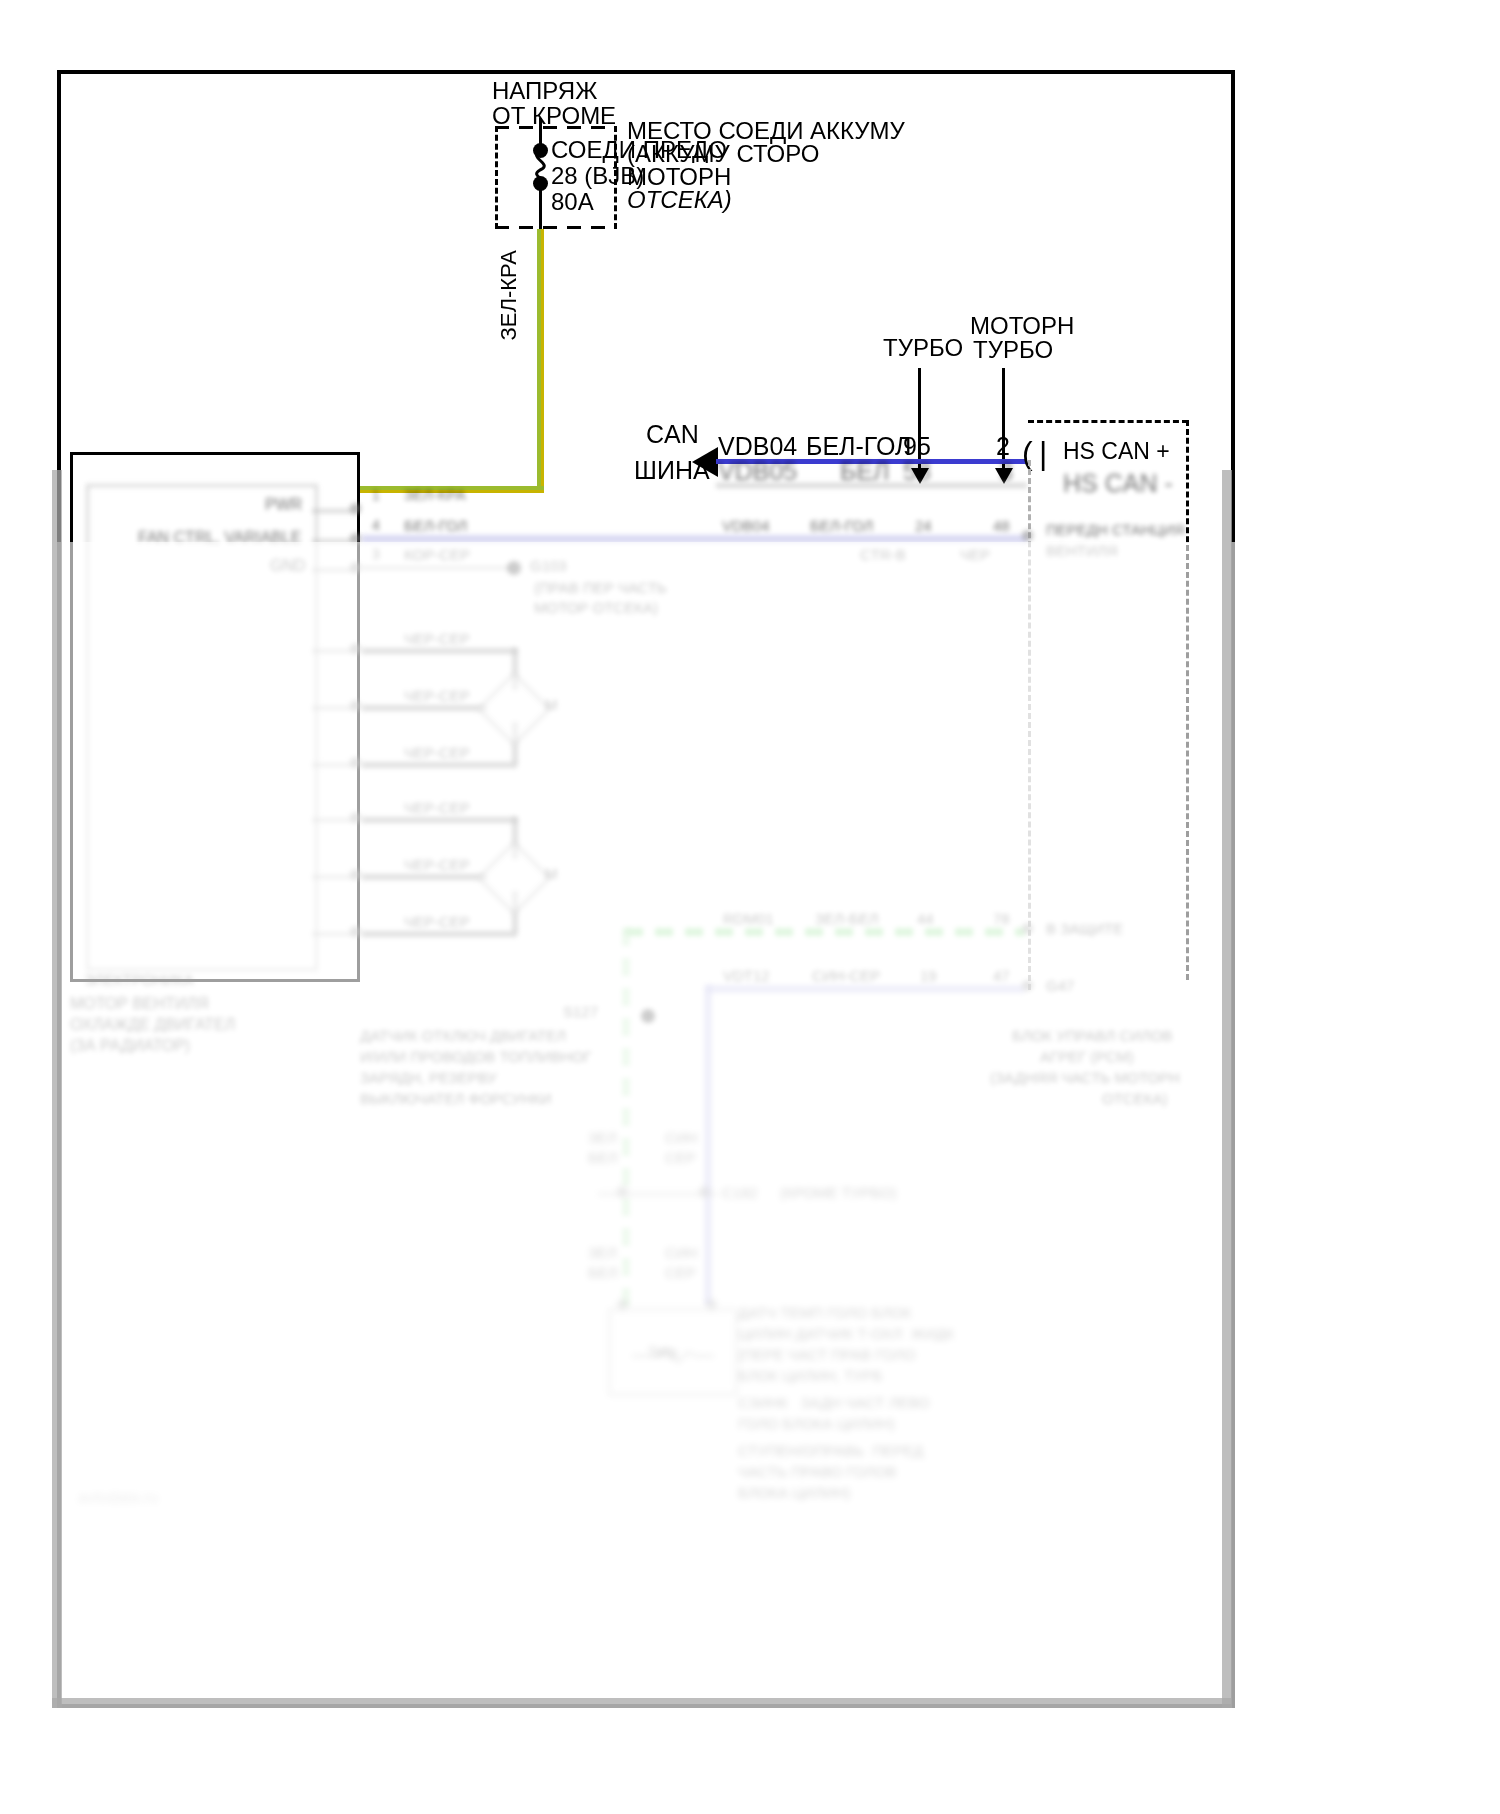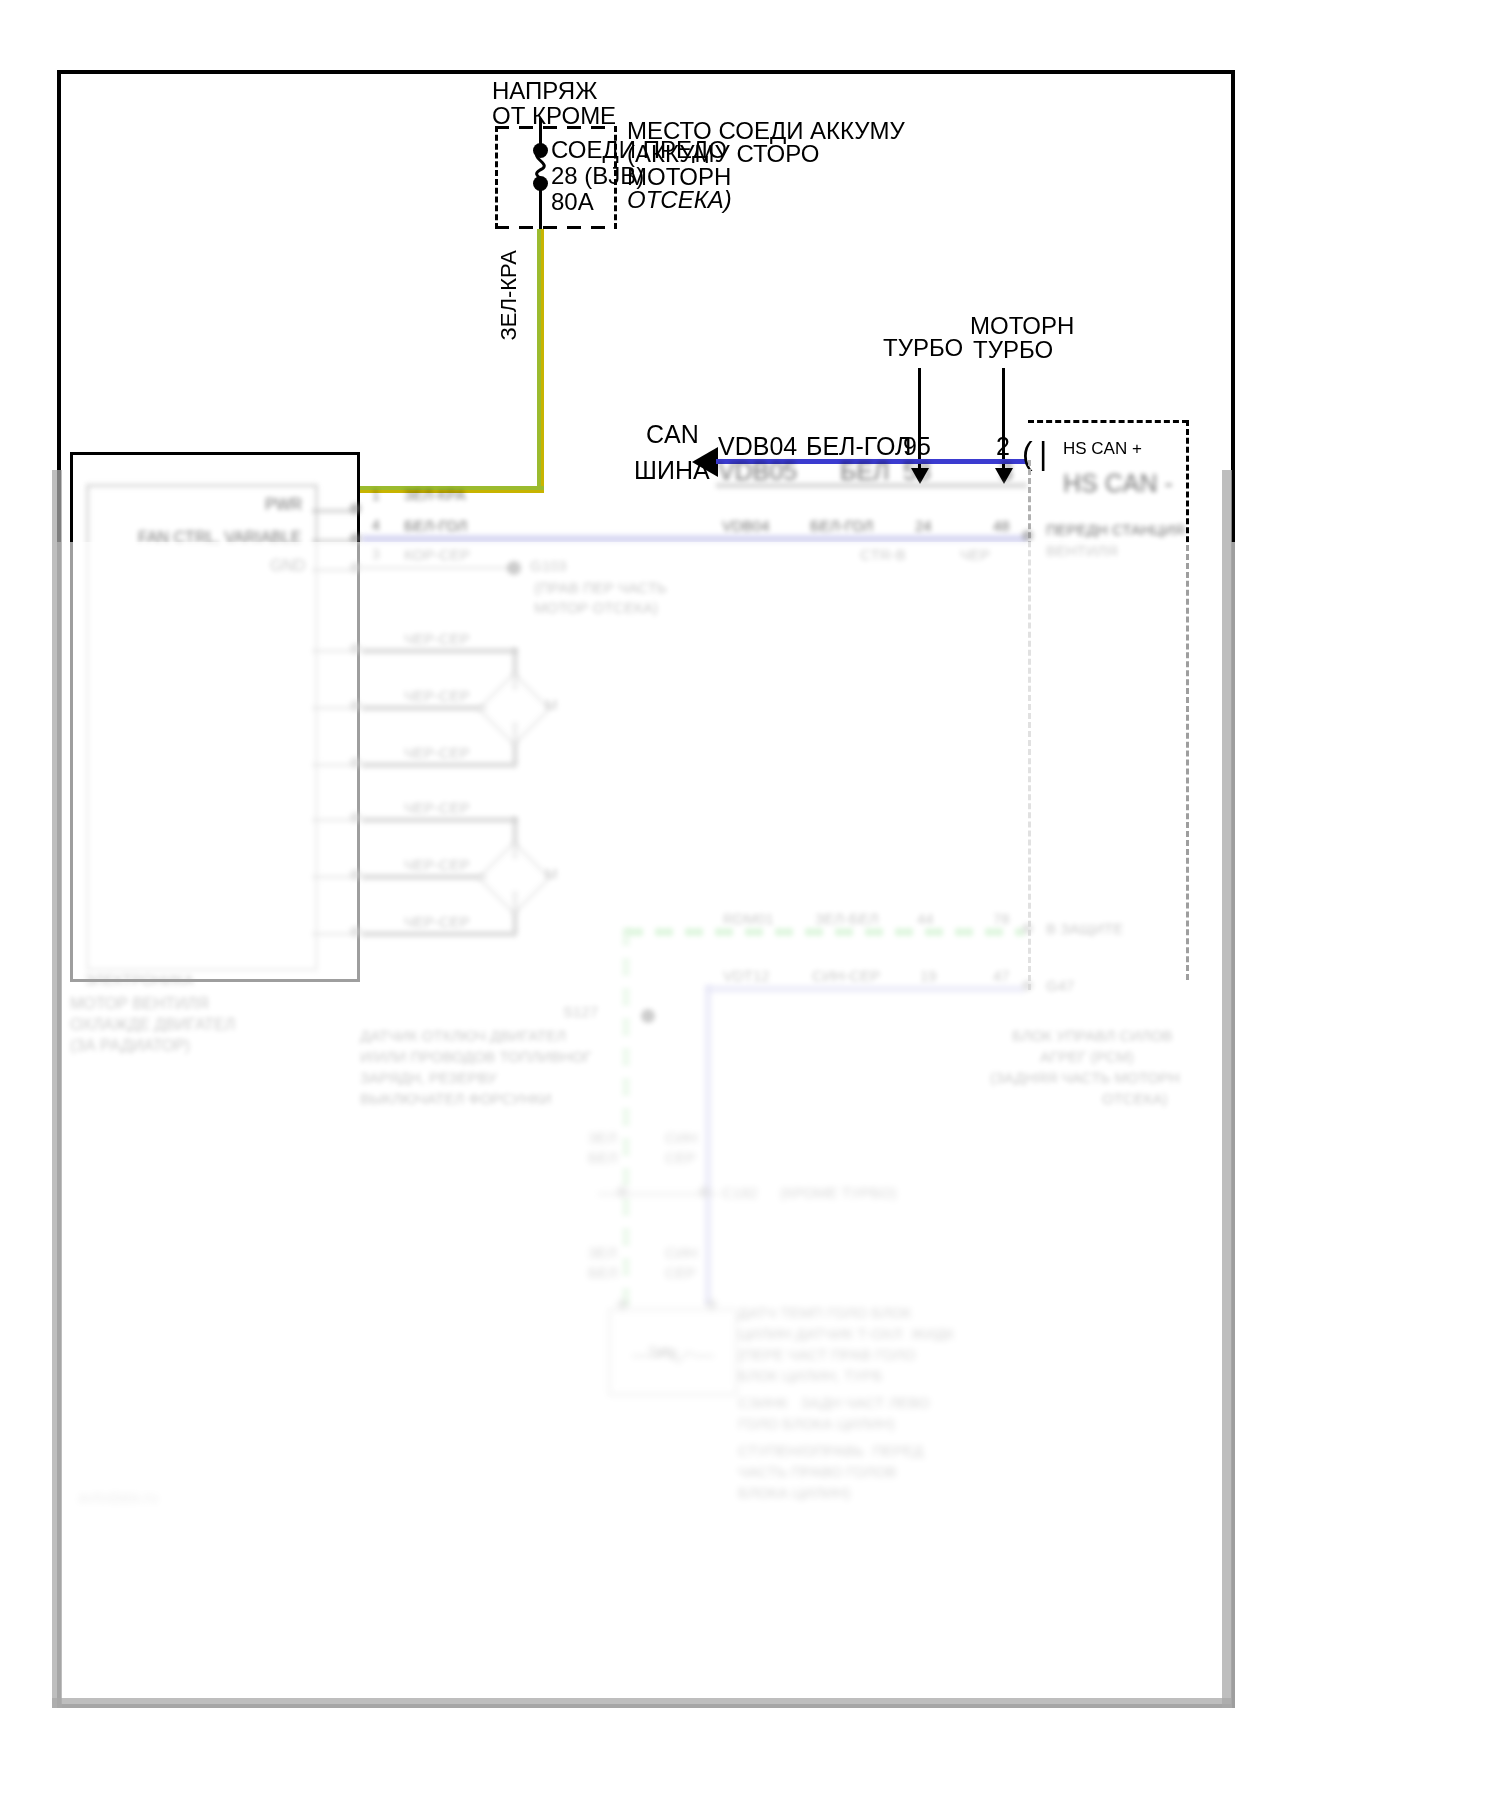--- a/index.html
+++ b/index.html
@@ -237,21 +237,21 @@
   <div class="txt" style="left:996px; top:432px; font-size:25px;">2</div>
   <div class="w-blue" style="left:716px; top:459px; width:311px;"></div>
 
   <div class="txt blurred" style="left:718px; top:457px; font-size:25px;">VDB05</div>
   <div class="txt blurred" style="left:840px; top:457px; font-size:25px;">БЕЛ</div>
   <div class="txt blurred" style="left:903px; top:457px; font-size:25px;">58</div>
   <div class="txt blurred" style="left:999px; top:457px; font-size:25px;">3</div>
   <div class="greyline-h blurred" style="left:716px; top:483px; width:311px; height:5px;"></div>
 
   <div class="conn-paren" style="left:1022px; top:435px; font-size:32px;">( |</div>
-  <div class="txt" style="left:1063px; top:439px; font-size:17px;">HS CAN +</div>
+  <div class="txt" style="left:1063px; top:439px; font-size:23px;">HS CAN +</div>
   <div class="txt blurred" style="left:1063px; top:469px; font-size:25px;">HS CAN -</div>
 
   <div class="dashbox" style="left:1028px; top:420px; width:160px; height:40px;
               border-left:none; border-right:none; border-bottom:none;"></div>
   <div class="dashline-v" style="left:1186px; top:420px; height:560px; border-left-color:#000;"></div>
   <div class="dashline-v" style="left:1028px; top:460px; height:530px;"></div>
 
   <div class="vline" style="left:70px; top:452px; width:3px; height:530px;"></div>
   <div class="hline" style="left:70px; top:452px; width:290px; height:3px;"></div>
   <div class="vline" style="left:357px; top:452px; width:3px; height:530px;"></div>

